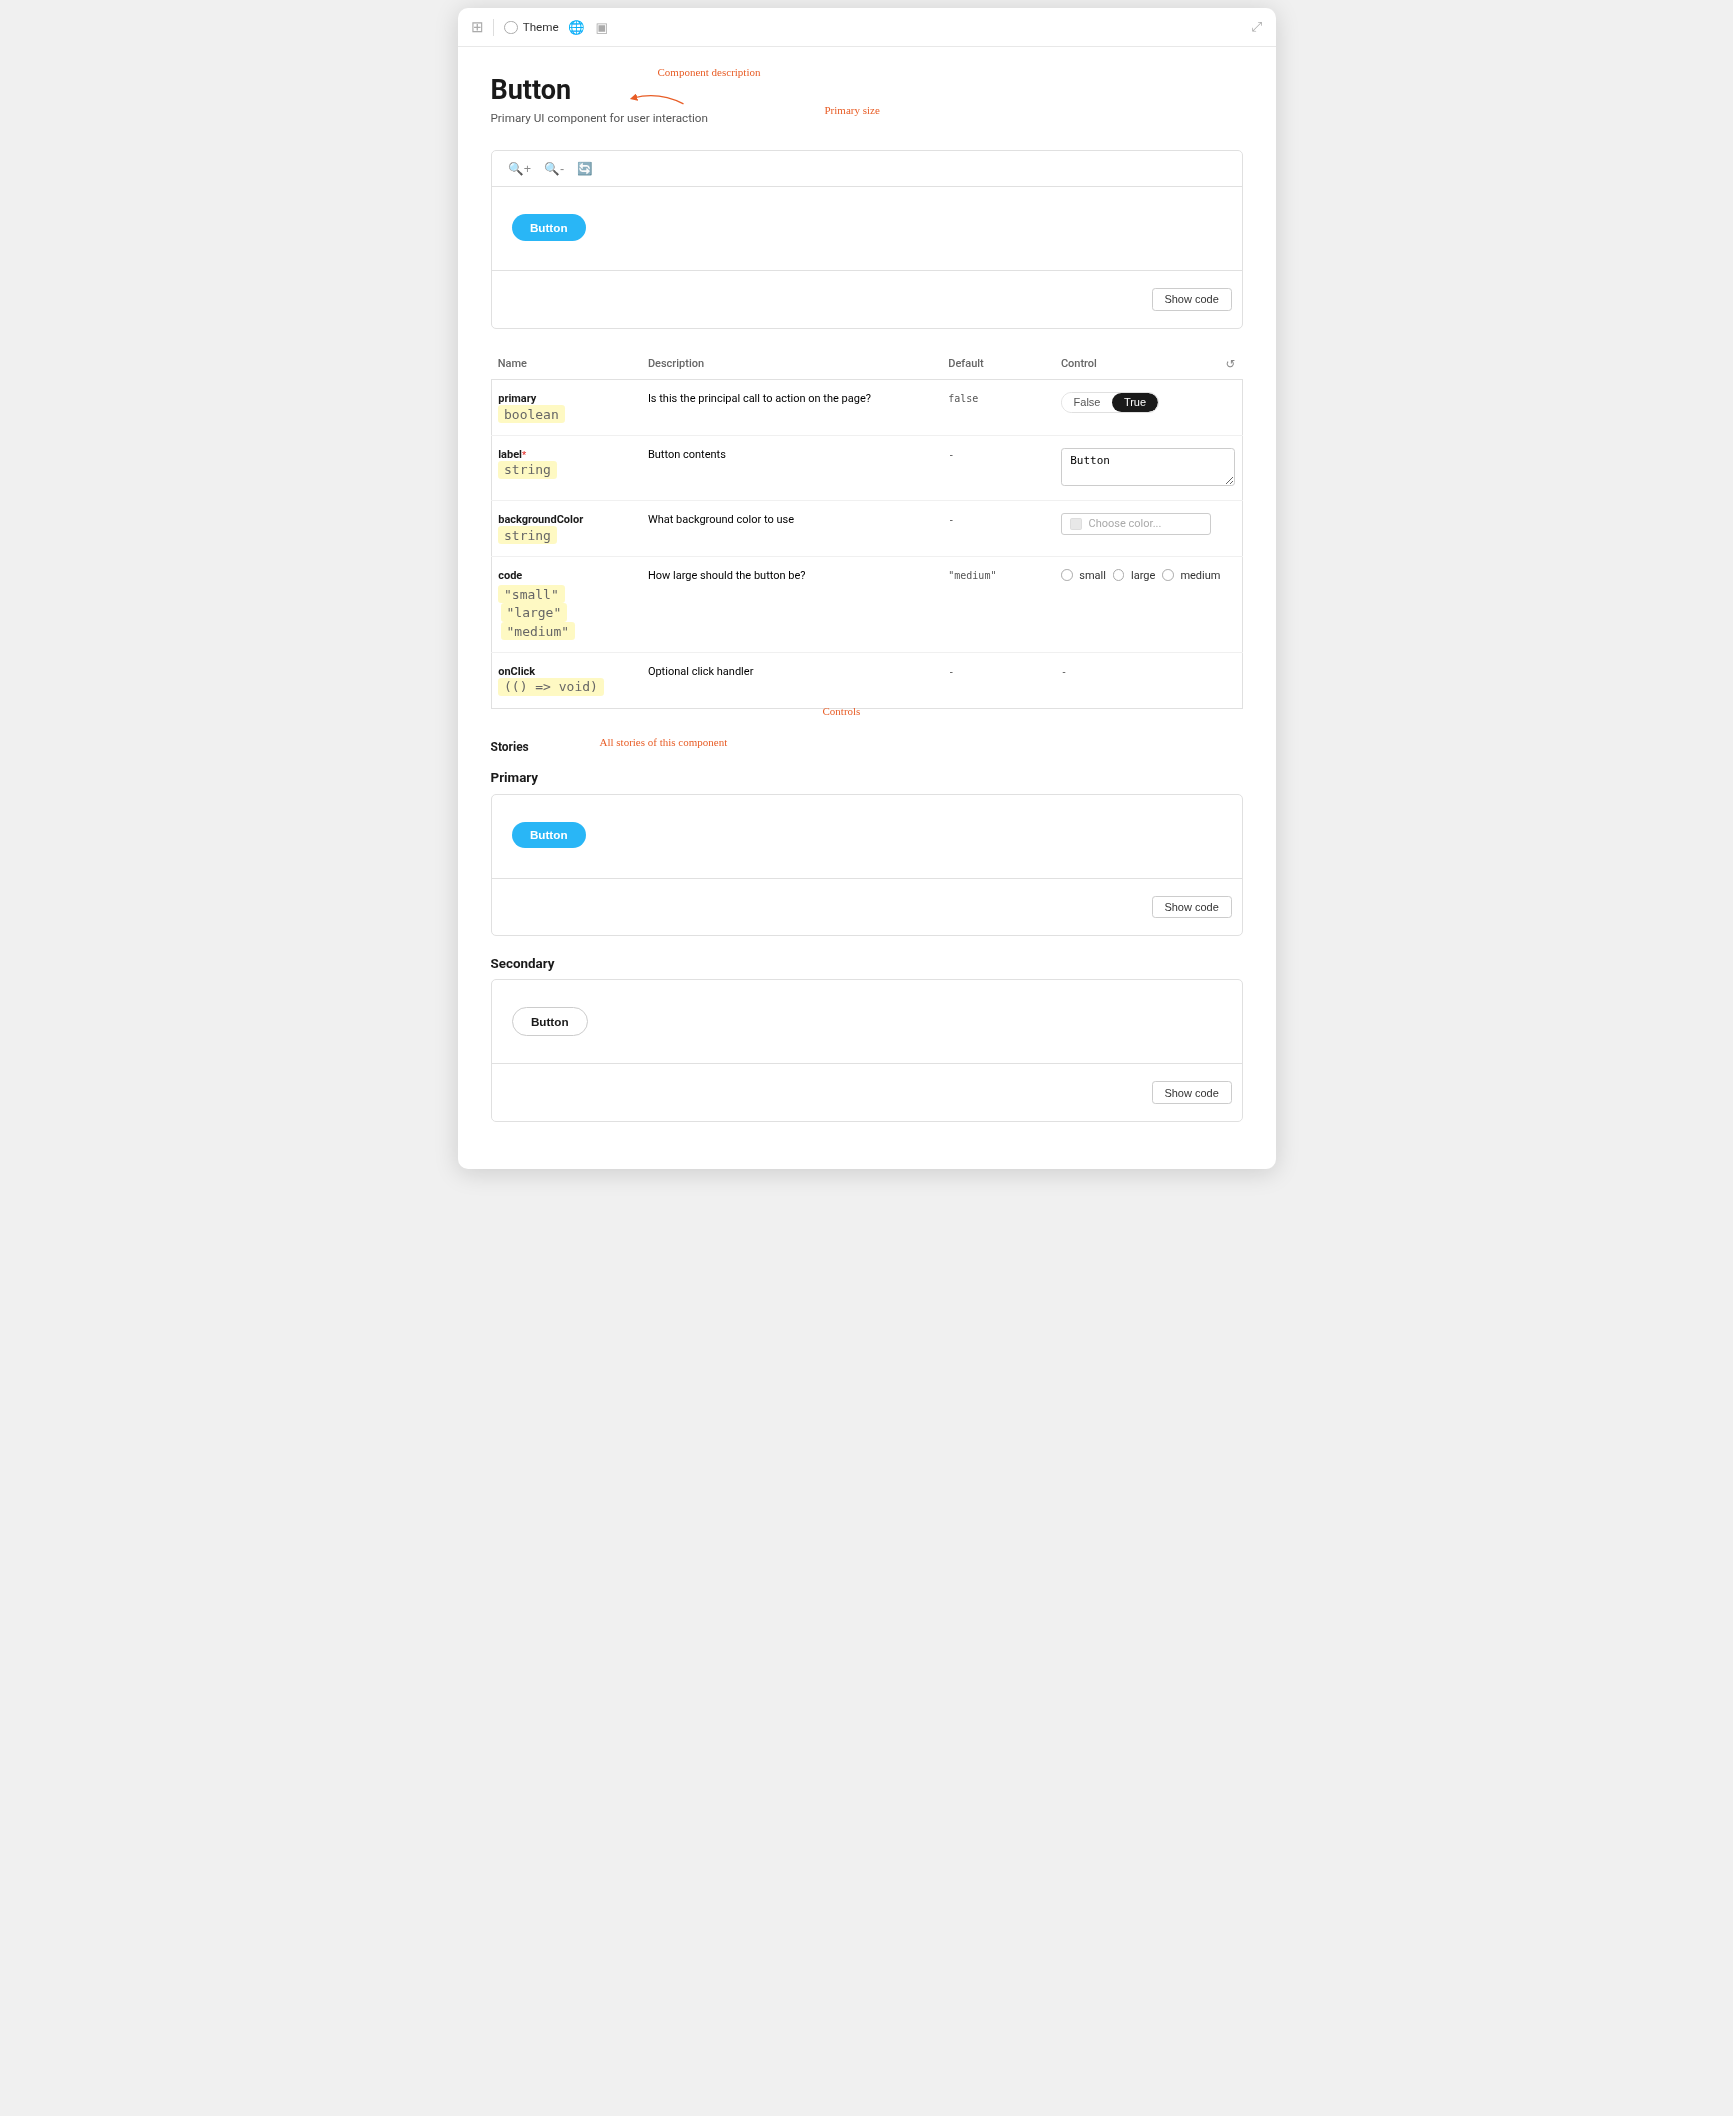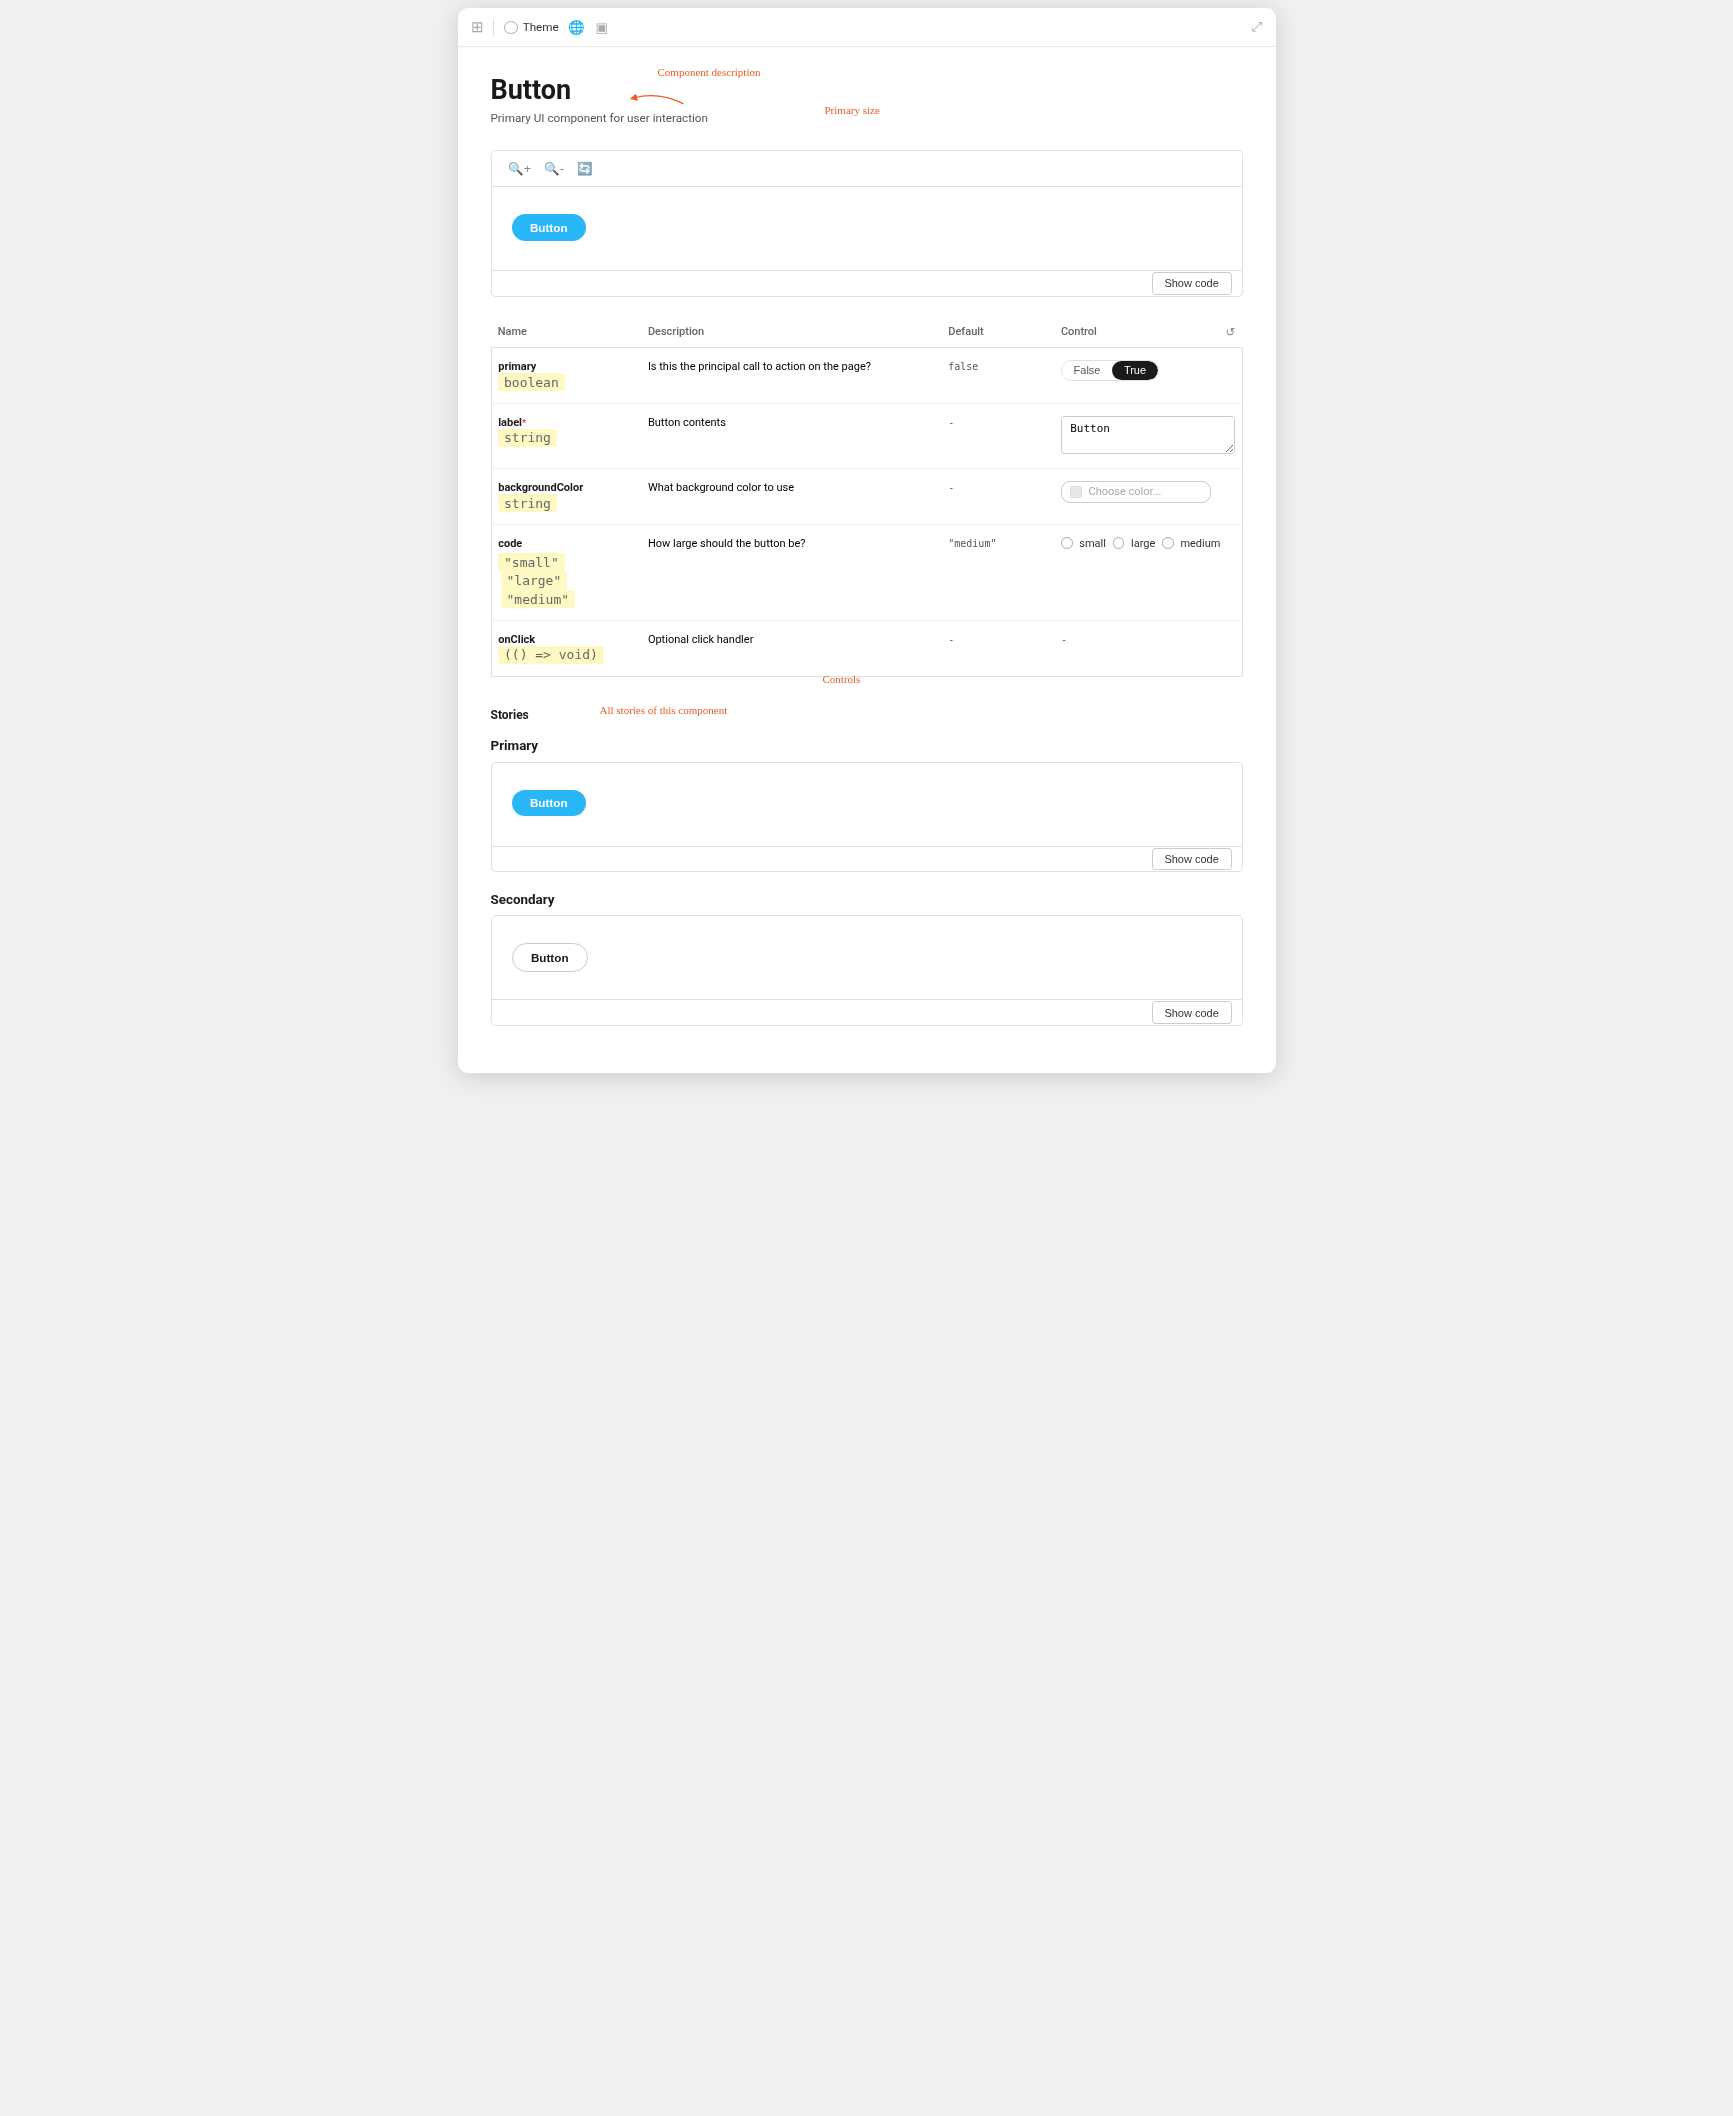--- a/index.html
+++ b/index.html
@@ -107,21 +107,21 @@
     }
     .preview-content {
       padding: 27px 20px;
       min-height: 83px;
       display: flex;
       align-items: flex-start;
     }
     .preview-footer {
       display: flex;
       justify-content: flex-end;
-      padding: 1px 10px;
+      padding: 17px 10px;
       border-top: 0.8px solid #e0e0e0;
     }
     .show-code-btn {
       background: #fff;
       border: 0.8px solid #ccc;
       border-radius: 3.3px;
       padding: 4.2px 11.7px;
       font-size: 11px;
       color: #333;
       cursor: pointer;
@@ -224,21 +224,21 @@
       padding: 5px 8.3px;
       font-size: 11px;
       width: 100%;
       resize: vertical;
       min-height: 28px;
     }
     .color-input-wrap {
       display: flex;
       align-items: center;
       border: 0.8px solid #ccc;
-      border-radius: 9px;
+      border-radius: 3px;
       padding: 3.3px 8.3px;
       gap: 6.7px;
       width: 150px;
     }
     .color-swatch {
       width: 11.7px;
       height: 11.7px;
       border: 0.8px solid #ddd;
       border-radius: 1.7px;
       background: #e8e8e8;

